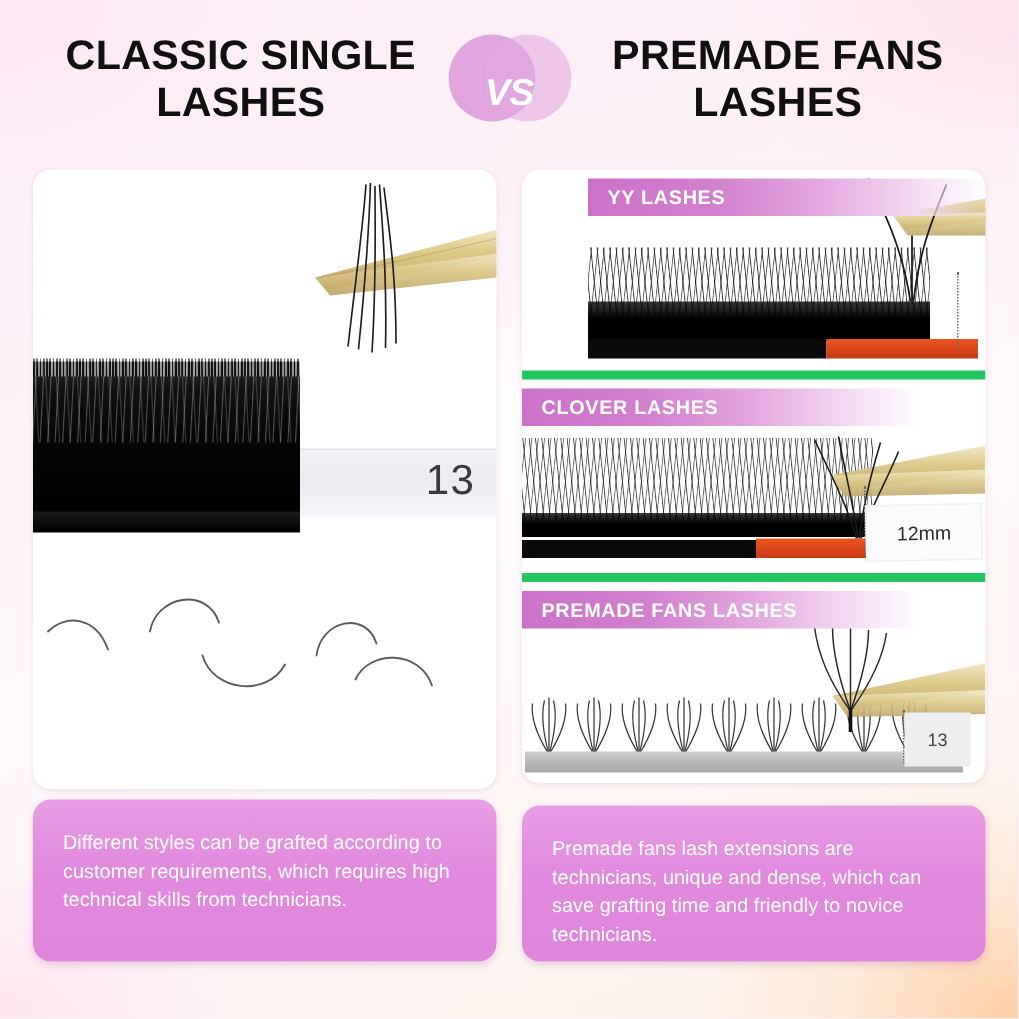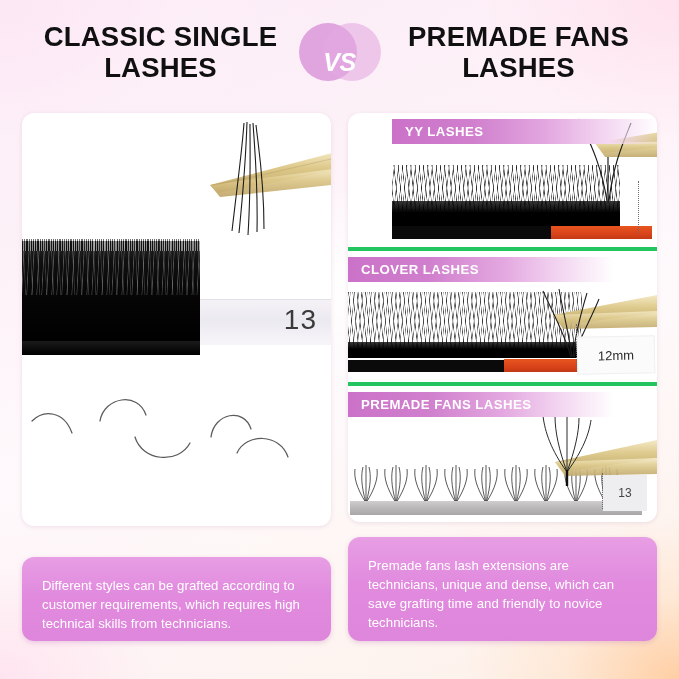--- a/index.html
+++ b/index.html
@@ -107,21 +107,21 @@
     left: 0; right: 0; bottom: 0;
     border-radius: 12px;
     padding: 19px 20px 17px 20px;
     color: #ffffff;
     font-size: 13.2px;
     line-height: 1.45;
     letter-spacing: 0.05px;
     background: linear-gradient(180deg, #e79ee4 0%, #e18ade 45%, #dd86db 100%);
     box-shadow: 0 2px 5px rgba(190,120,185,0.30);
   }
-  #panel-left  .caption { height: 84px; }
+  #panel-left  .caption { height: 108px; }
   #panel-right .caption { height: 104px; }
 
   
   .lash-tray {
     position: absolute;
     left: 0;
     top: 128px;
     width: 178px;
     height: 104px;
   }
@@ -182,21 +182,21 @@
     top: 258px;
     height: 140px;
   }
 
   
   .sect {
     position: relative;
     width: 100%;
     overflow: hidden;
   }
-  .sect + .sect { border-top: 4px solid #22c55e; }
+  .sect + .sect { border-top: 6px solid #22c55e; }
   .sect.s1 { height: 134px; margin-left: 44px; }
   .sect.s2 { height: 135px; }
   .sect.s3 { height: 139px; }
 
   .sect-label {
     position: absolute;
     top: 6px; left: 0;
     width: 100%;
     height: 25px;
     display: flex;

